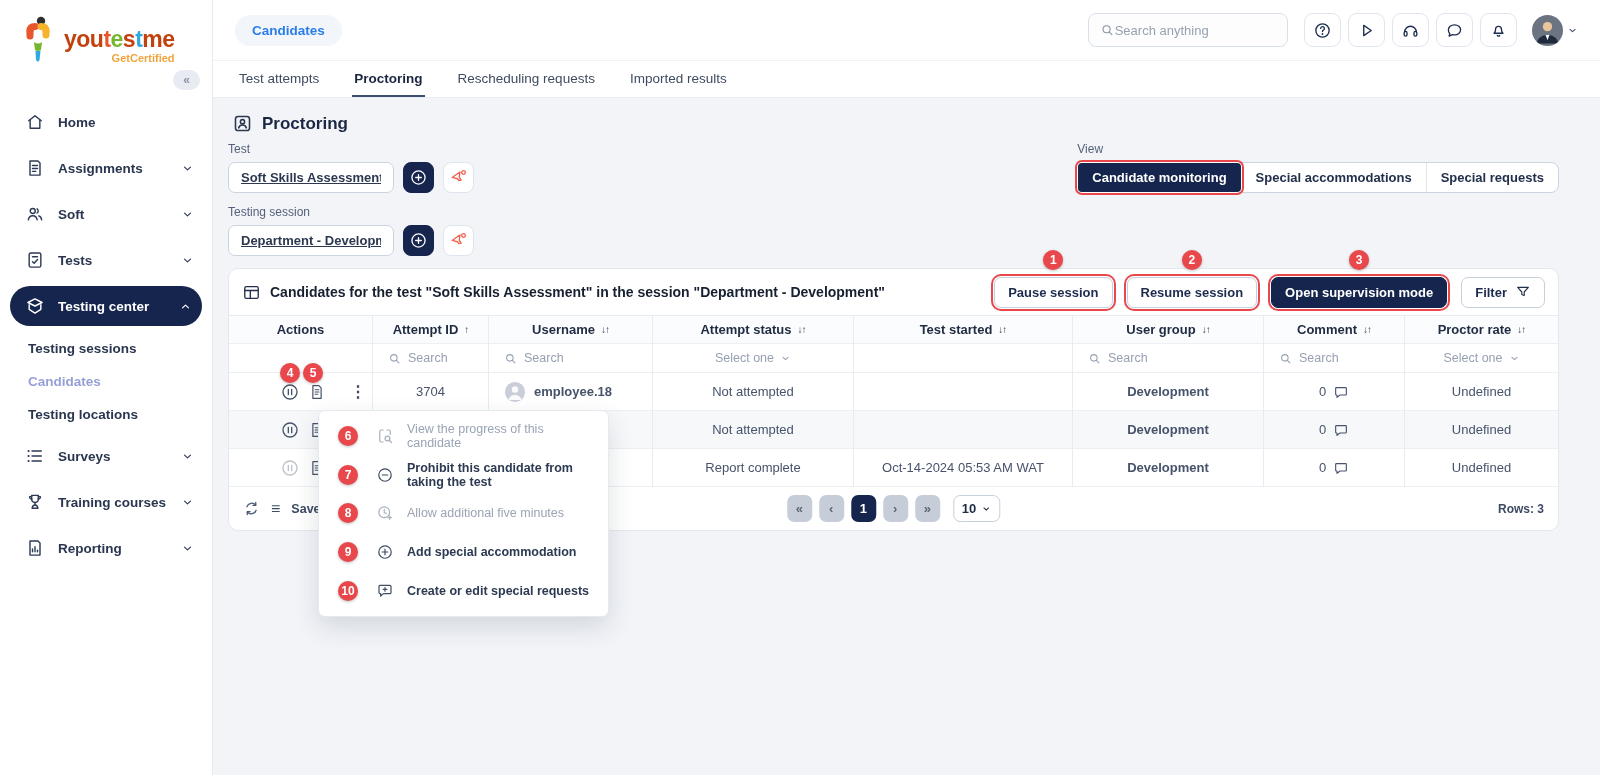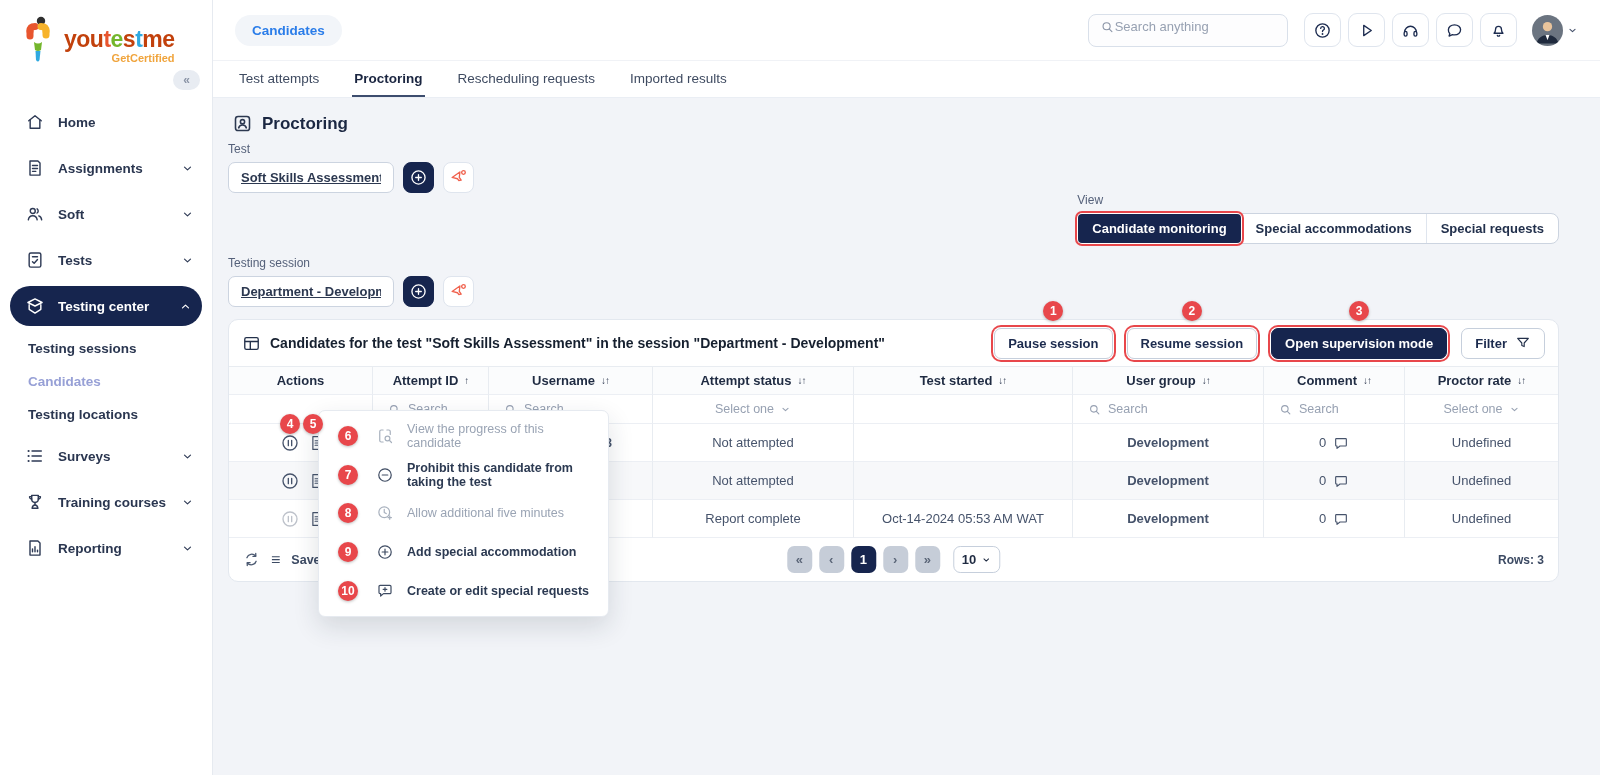--- a/index.html
+++ b/index.html
@@ -24,39 +24,39 @@
   .nav-item.active { background:#16254e; color:#fff; border-radius:20px; margin:3px 10px; padding:0 10px 0 15px; height:40px; }
   .nav-item.active svg, .nav-item.active .nav-chev { color:#fff; }
   .sub-list { margin:6px 0 2px; }
   .sub-item { height:33px; display:flex; align-items:center; padding-left:28px; font-size:13.5px; font-weight:600; color:#2a3650; cursor:pointer; }
   .sub-item.active { color:#97a0d6; }
 
   
   .main { flex:1; display:flex; flex-direction:column; }
   .topbar { height:61px; display:flex; align-items:center; padding:0 22px; gap:8px; background:#fff; border-bottom:1px solid #f0f2f6; }
   .chip { background:#f2f5f9; color:#2b7de9; font-size:13.5px; font-weight:600; padding:8px 17px; border-radius:18px; cursor:pointer; }
-  .search { margin-left:auto; width:200px; height:33px; border:1px solid #d9e0ea; border-radius:8px; display:flex; align-items:flex-start; gap:0; padding:4px 11px; background:#fdfdfe; color:#8b95a7; }
+  .search { margin-left:auto; width:200px; height:33px; border:1px solid #d9e0ea; border-radius:8px; display:flex; align-items:center; gap:0; padding:16px 11px; background:#fdfdfe; color:#8b95a7; }
   .search input { border:none; outline:none; font-size:13px; width:100%; background:transparent; color:#333; }
   .search input::placeholder { color:#97a1b2; }
   .topbar-icons { display:flex; gap:7px; margin-left:8px; }
   .icon-btn { width:37px; height:34px; border:1px solid #dfe5ee; border-radius:9px; display:flex; align-items:center; justify-content:center; color:#1d2c50; background:#fff; cursor:pointer; }
   .avatar-wrap { display:flex; align-items:center; gap:4px; margin-left:7px; cursor:pointer; }
   .avatar { width:31px; height:31px; border-radius:50%; overflow:hidden; }
   .avatar-chev { color:#44506a; }
 
   .tabs { height:37px; display:flex; gap:31px; padding:0 24px; border-bottom:1px solid #eaeef4; background:#fff; }
   .tab { display:flex; align-items:center; font-size:13.5px; color:#3f4b61; font-weight:500; border-bottom:2.5px solid transparent; padding:0 2px; cursor:pointer; }
   .tab.active { color:#1a2540; font-weight:700; border-bottom-color:#3d4d6e; }
 
   
   .content { background:#f2f4f8; flex:1; padding:13px 41px 0 15px; position:relative; }
   .page-title { display:flex; align-items:center; gap:9px; font-size:17px; font-weight:700; color:#1b2742; margin:2px 0 0 4px; }
   .page-title svg { color:#2c3850; }
 
-  .frow { display:flex; align-items:flex-start;flex-direction:column; }
+  .frow { display:flex; align-items:flex-start; }
   .frow1 { margin-top:8px; }
   .frow2 { margin-top:12px; }
   .fgroup .flabel { font-size:12px; color:#55617a; margin-bottom:6px; display:block; }
   .control-line { display:flex; gap:9px; align-items:center; }
   .select-box { width:166px; height:31px; border:1px solid #ccd4e0; border-radius:7px; background:#fff; display:flex; align-items:center; padding:0 12px; font-size:13px; font-weight:600; color:#2c3850; cursor:pointer; }
   .select-box .u { text-decoration:underline; white-space:nowrap; overflow:hidden; }
   .sq-btn { width:31px; height:31px; border-radius:8px; display:flex; align-items:center; justify-content:center; cursor:pointer; }
   .sq-btn.navy { background:#16254e; border:1px solid #16254e; color:#fff; }
   .sq-btn.white { background:#fff; border:1px solid #dfe5ee; color:#f0614d; }
   .avail-box { width:312px; height:31px; border:1px solid #ccd4e0; border-radius:7px; background:#fff; display:flex; align-items:center; padding:0 12px; font-size:13px; font-weight:500; color:#2c3850; white-space:nowrap; overflow:hidden; }

